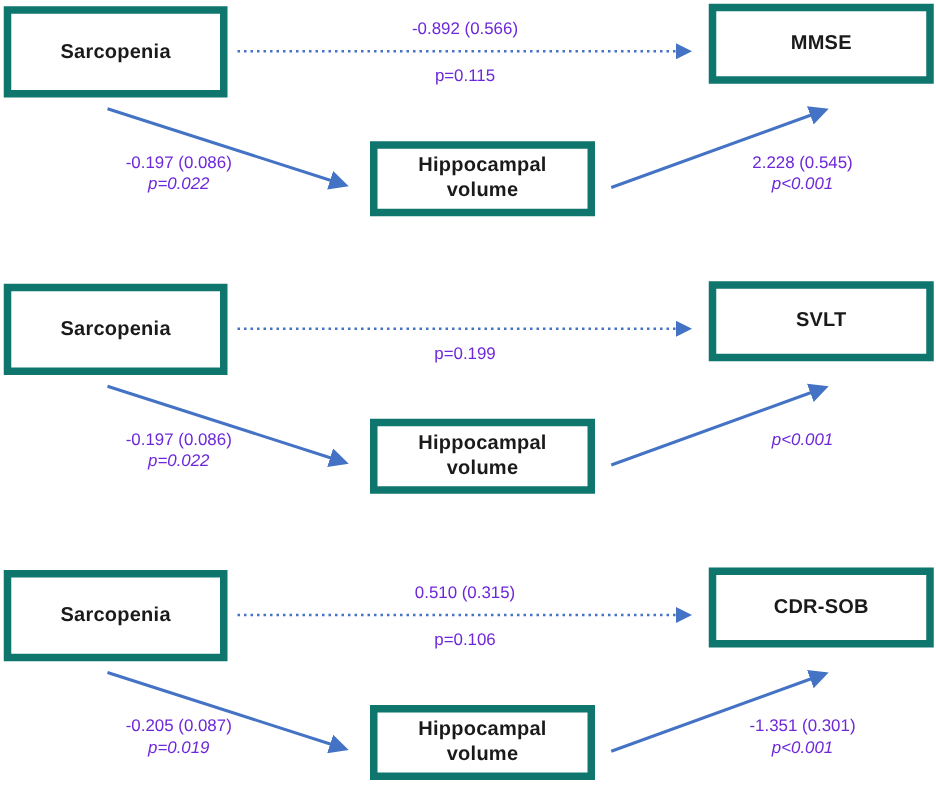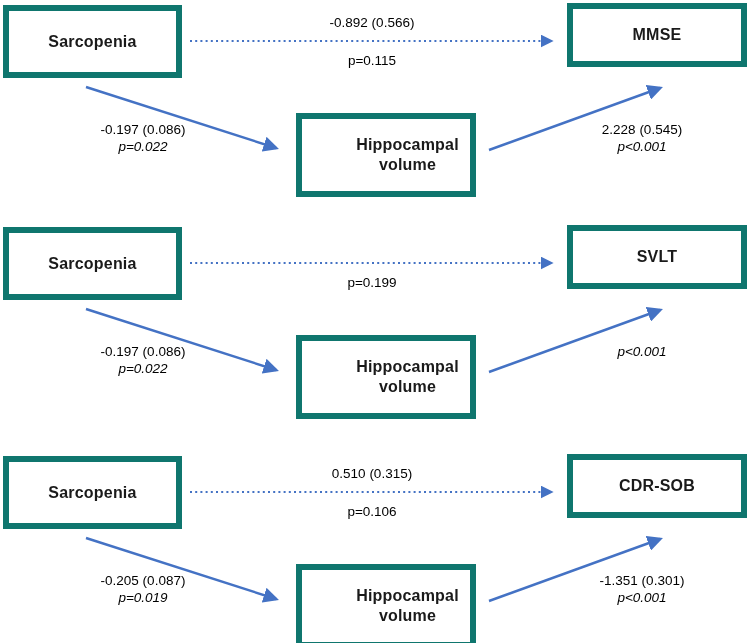--- a/index.html
+++ b/index.html
@@ -35,28 +35,28 @@
     text-align: center;
     font-weight: bold;
     font-size: 16px;
     color: #1a1a1a;
     letter-spacing: 0.2px;
     box-sizing: border-box;
     line-height: 1.25;
   }
   .node--predictor { left: 3px;   top: 5px;   width: 179px; height: 73px; }
   .node--outcome   { left: 567px; top: 3px;   width: 180px; height: 64px; }
-  .node--mediator  { left: 296px; top: 113px; width: 180px; height: 84px; justify-content: flex-end; }
+  .node--mediator  { left: 296px; top: 113px; width: 180px; height: 60px; }
   .node--mediator span { display: inline-block; max-width: 125px; }
 
   .edge-label {
     position: absolute;
     text-align: center;
     font-size: 13.5px;
-    color: #000000;
+    color: #6d28d9;
     line-height: 17px;
   }
   .edge-label .pval { font-style: italic; }
 
   .lbl-direct-coef { left: 272px; top: 14px; width: 200px; }
   .lbl-direct-p    { left: 272px; top: 52px; width: 200px; }
   .lbl-a           { left: 53px;  top: 121px; width: 180px; }
   .lbl-b           { left: 552px; top: 121px; width: 180px; }
 
   svg.arrows {

